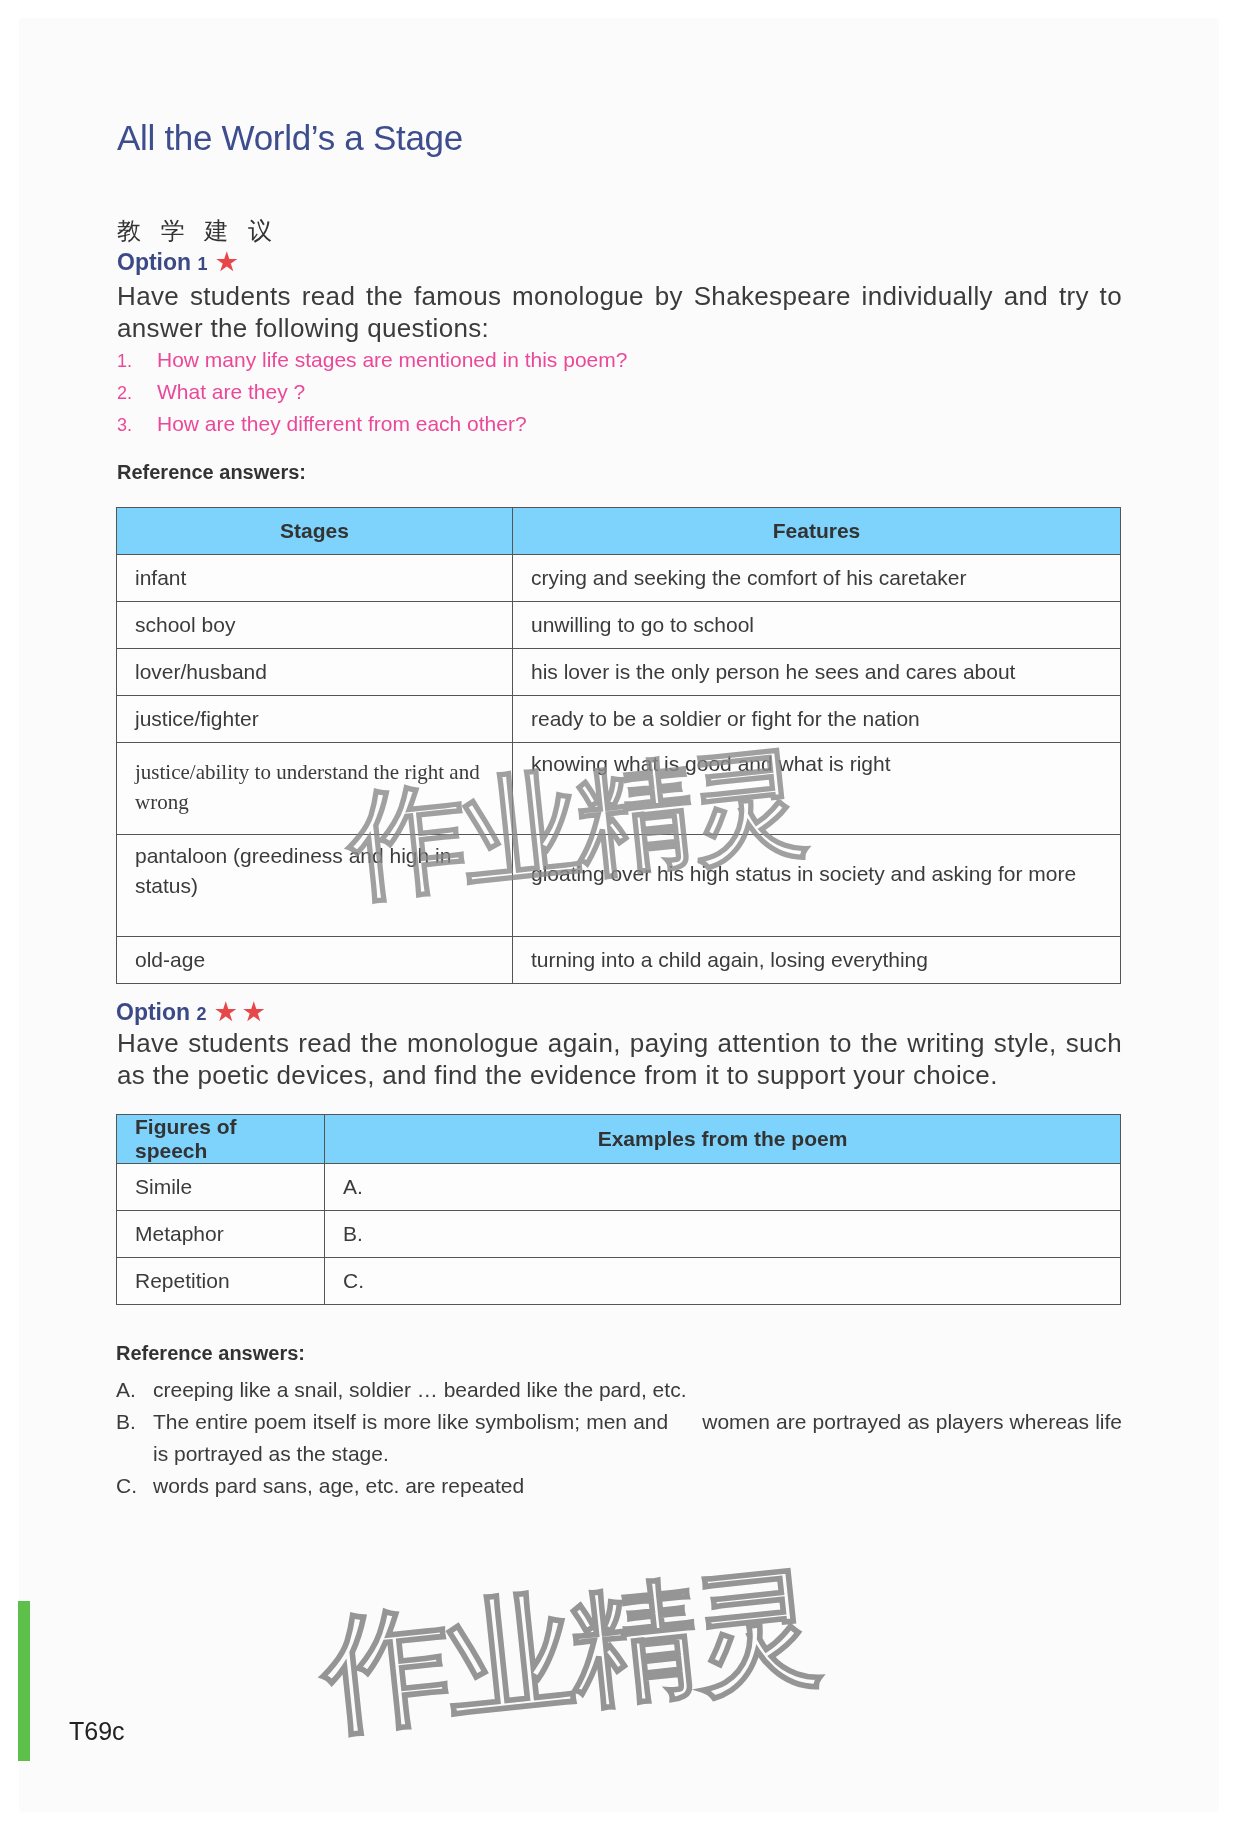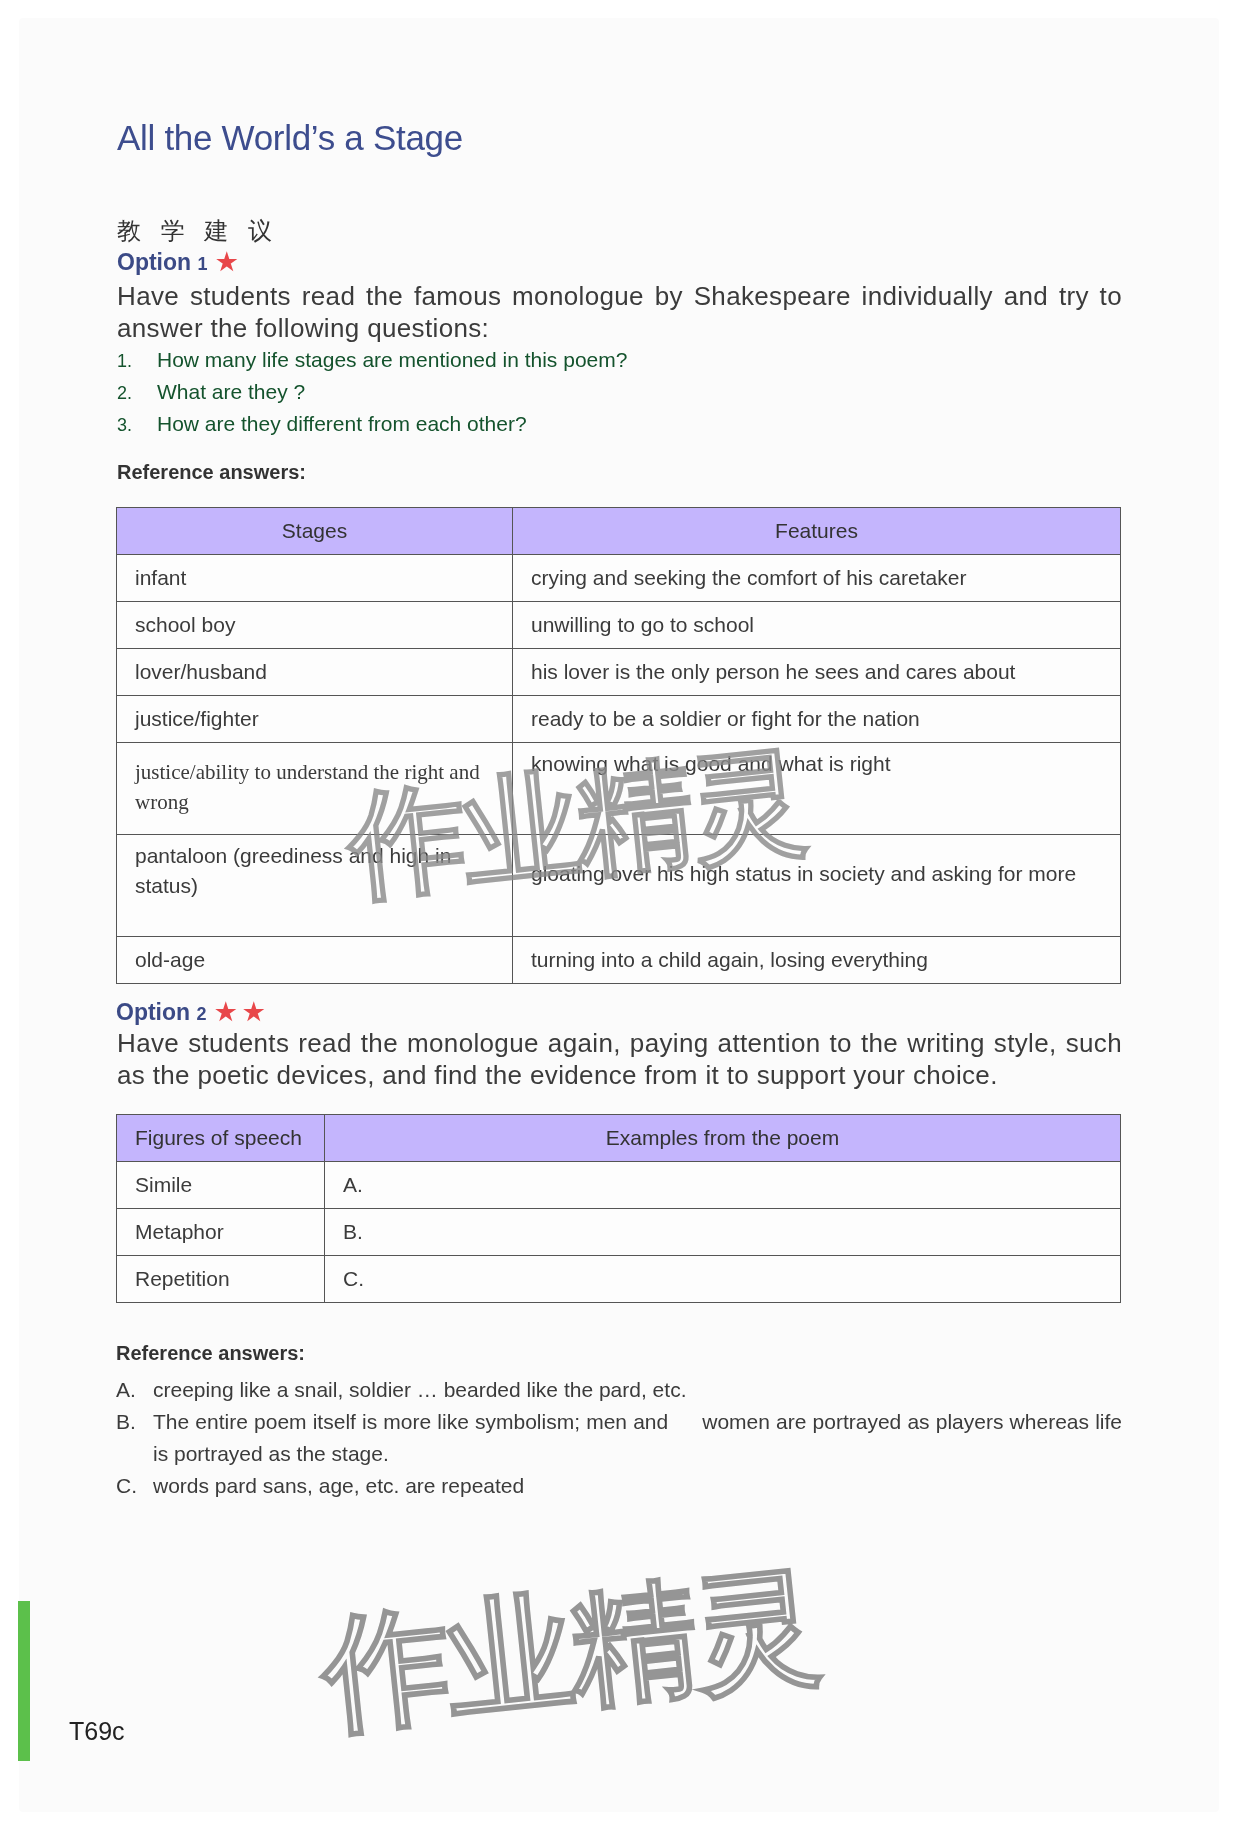--- a/index.html
+++ b/index.html
@@ -21,34 +21,34 @@
   }
   .option-heading {
     font-family:"Liberation Sans", sans-serif; font-weight:bold; font-size:23px; color:#3b4a86;
   }
   .option-heading .num { font-size:18px; }
   .star { color:#e8474a; font-size:24px; margin-left:2px; }
   .para {
     left:117px; width:1005px; font-family:"Liberation Sans", sans-serif;
     font-size:26px; line-height:32px; color:#3b3b3b; text-align:justify; letter-spacing:0.35px;
   }
-  .qlist { left:117px; font-family:"Liberation Sans", sans-serif; font-size:21px; color:#14532d; }
+  .qlist { left:117px; font-family:"Liberation Sans", sans-serif; font-size:21px; color:#ec4899; }
   .qlist .q { height:32px; line-height:32px; white-space:nowrap; }
   .qlist .qn { display:inline-block; width:40px; font-size:18px; }
   .ref-label {
     font-family:"Liberation Sans", sans-serif; font-weight:bold; font-size:20px; color:#333;
   }
   table.grid {
     position:absolute; border-collapse:collapse; background:#fdfdfd;
     font-family:"Liberation Sans", sans-serif; font-size:21px; color:#3b3b3b;
   }
   table.grid th, table.grid td {
     border:1.5px solid #555; padding:0 18px; vertical-align:middle; text-align:left;
   }
-  table.grid th { font-weight:normal; text-align:center; color:#333; background:#c4b5fd; height:46px; }
+  table.grid th { font-weight:bold; text-align:center; color:#333; background:#7dd3fc; height:46px; }
   table.grid td { height:46px; line-height:30px; }
   table.grid td.tall { height:75px; padding-top:2px; padding-bottom:2px; }
   table.grid th.left { text-align:left; }
   .answers { left:116px; font-family:"Liberation Sans", sans-serif; font-size:21px; color:#3b3b3b; width:1006px; }
   .answers .a { position:relative; padding-left:37px; line-height:32px; }
   .answers .a .al { position:absolute; left:0; top:0; }
   .answers .gap { display:inline-block; width:34px; }
   .green-bar { left:18px; top:1601px; width:12px; height:160px; background:#5cc04b; }
   .pageno { left:69px; top:1717px; font-family:"Liberation Sans", sans-serif; font-size:25px; color:#222; }
   .watermark {

